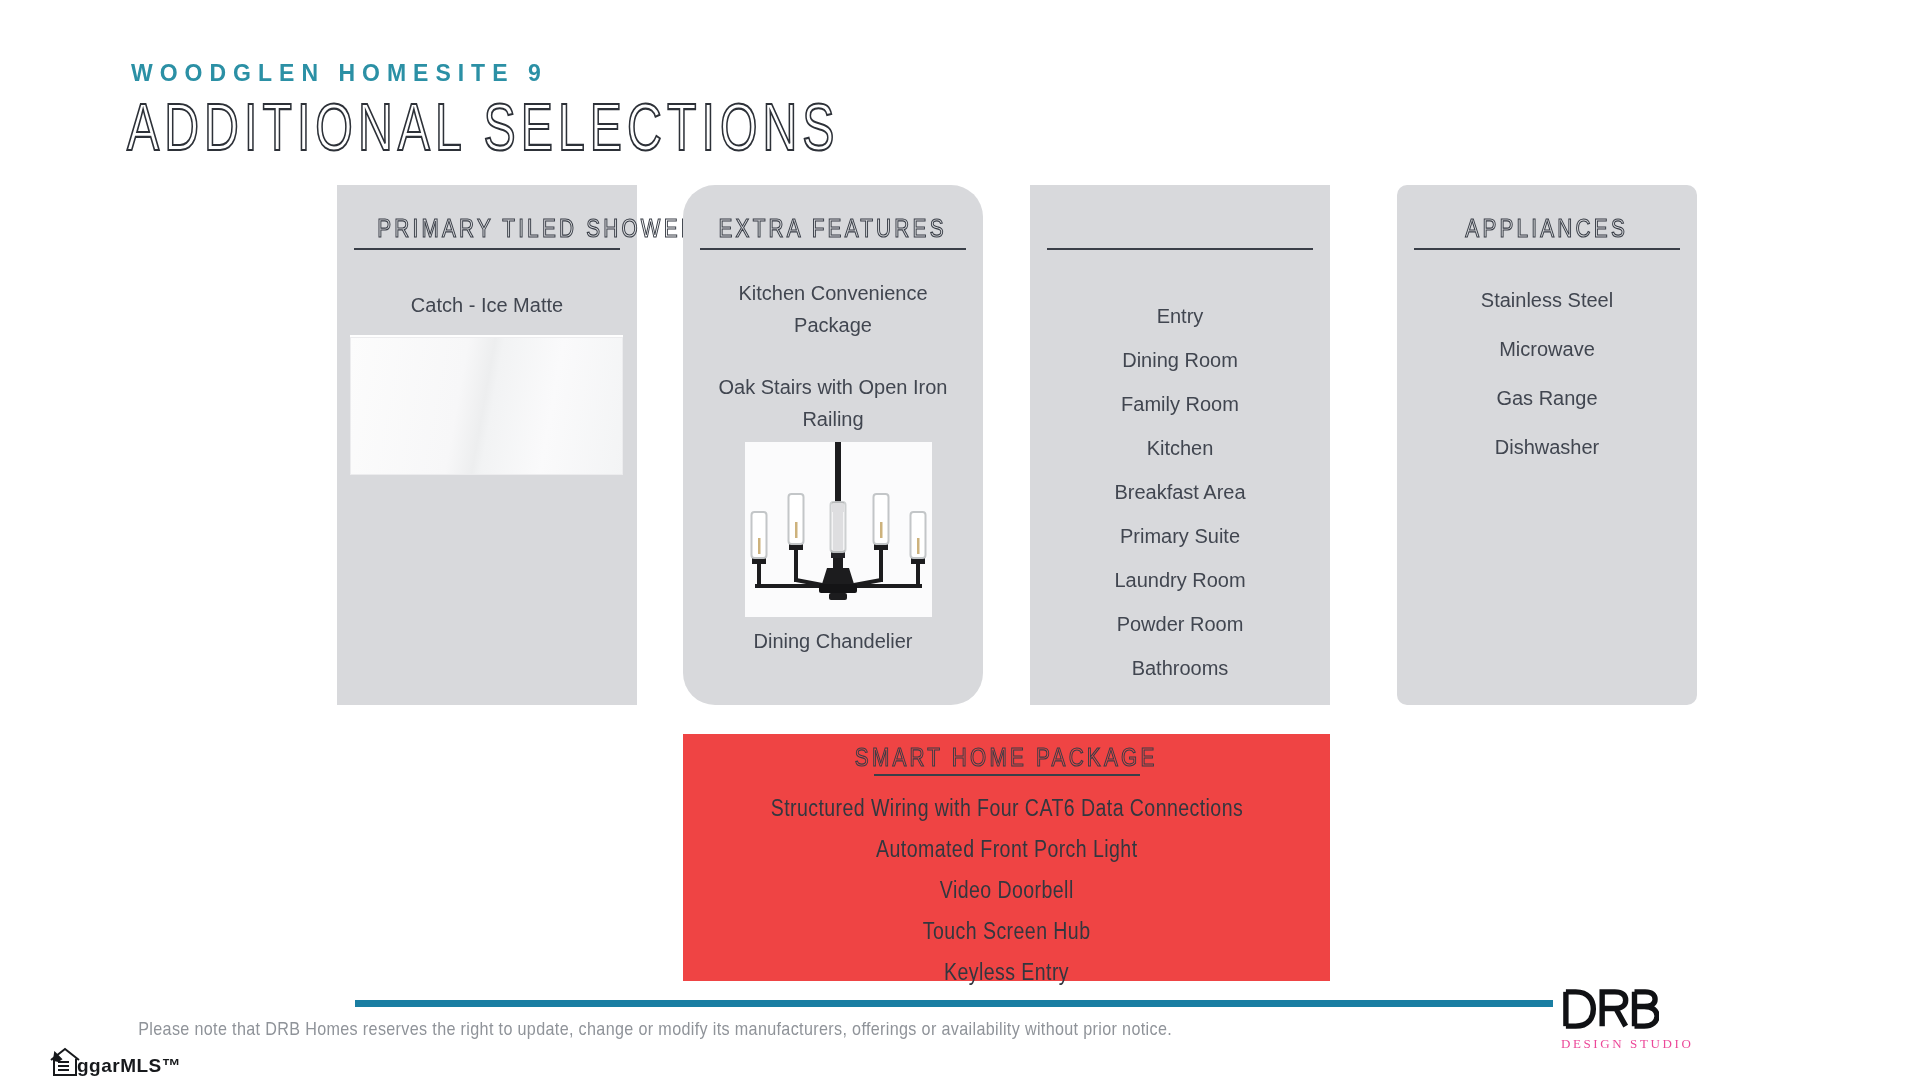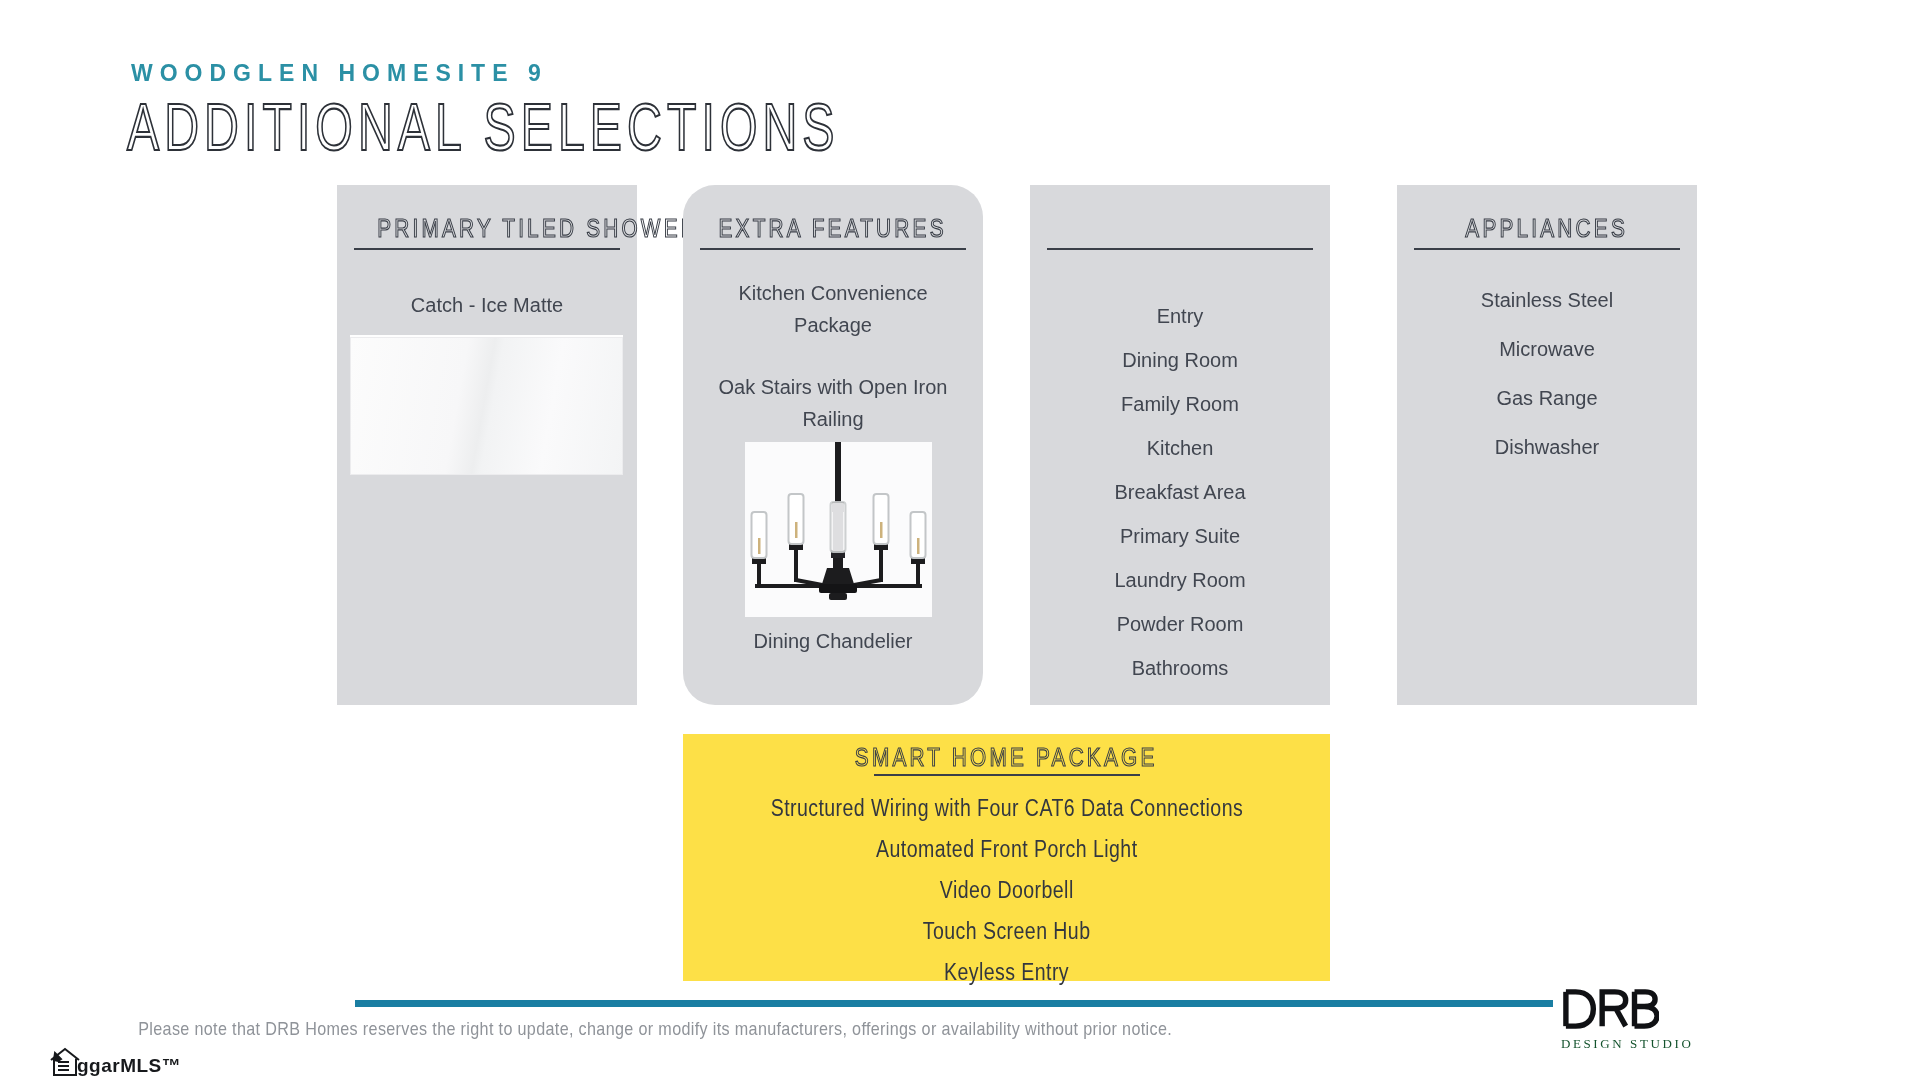--- a/index.html
+++ b/index.html
@@ -39,36 +39,36 @@
 
   
   ul.card-list{position:absolute;left:0;width:100%;margin:0;padding:0;list-style:none;}
   .flooring-list{top:119px;}
   .flooring-list li{line-height:24px;margin-bottom:20px;}
   .appliance-list{top:103px;}
   .appliance-list li{line-height:24px;margin-bottom:25px;}
 
   
   .smart-card{position:absolute;left:636px;top:734px;width:647px;height:247px;
-              background:#fde047;text-align:center;}
+              background:#ef4444;text-align:center;}
   .smart-card .card-header{top:8px;}
   .smart-card .card-rule{top:40px;}
   .smart-list{top:62px;}
   .smart-list li{line-height:24px;margin-bottom:14px;}
   .smart-list li span{display:inline-block;transform:scaleX(0.85);transform-origin:center;
                       font-size:23px;color:#33373f;letter-spacing:0.5px;white-space:nowrap;}
 
   
   .teal-rule{position:absolute;left:308px;top:1000px;width:1198px;height:7px;background:#1a7ea2;}
   .disclaimer{position:absolute;left:0;top:1018px;width:1920px;text-align:left;}
   .disclaimer span{display:inline-block;transform:scaleX(0.85);transform-origin:center;
                    font-size:19px;color:#8f9399;letter-spacing:0.4px;white-space:nowrap;}
   .drb-logo{position:absolute;left:1514px;top:988px;width:120px;text-align:left;}
   .drb-sub{font-family:"Liberation Serif",serif;font-size:13px;letter-spacing:2.6px;
-           color:#14532d;margin-top:2px;white-space:nowrap;}
+           color:#ec4899;margin-top:2px;white-space:nowrap;}
   .mls-mark{position:absolute;left:2px;top:1046px;height:34px;}
   .mls-text{position:absolute;left:30px;top:1055px;font-size:19px;font-weight:bold;color:#17191c;
             letter-spacing:0.5px;}
 </style>
 </head>
 <body>
 
 <div class="page">
 
   <div class="subtitle">WOODGLEN HOMESITE 9</div>
@@ -137,21 +137,21 @@
         <li>Family Room</li>
         <li>Kitchen</li>
         <li>Breakfast Area</li>
         <li>Primary Suite</li>
         <li>Laundry Room</li>
         <li>Powder Room</li>
         <li>Bathrooms</li>
       </ul>
   </div>
 
-  <div class="card" style="left:1350px;">
+  <div class="card" style="left:1350px;border-radius:10px;">
     <div class="card-header"><span>APPLIANCES</span></div>
     <div class="card-rule"></div>
     <ul class="card-list appliance-list body-text">
 
     <li>Stainless Steel</li>
         <li>Microwave</li>
         <li>Gas Range</li>
         <li>Dishwasher</li>
       </ul>
   </div>

